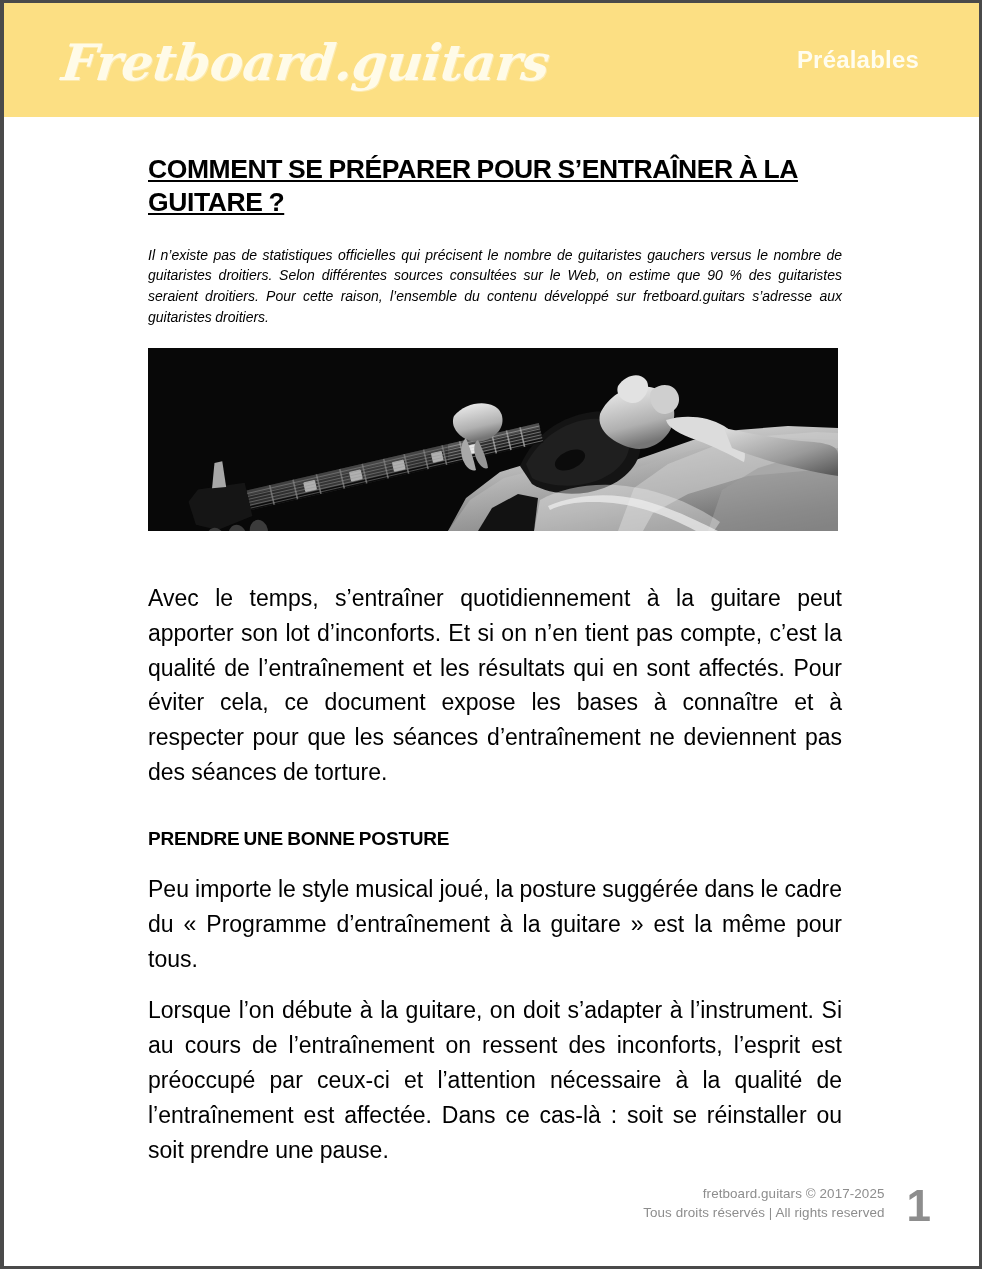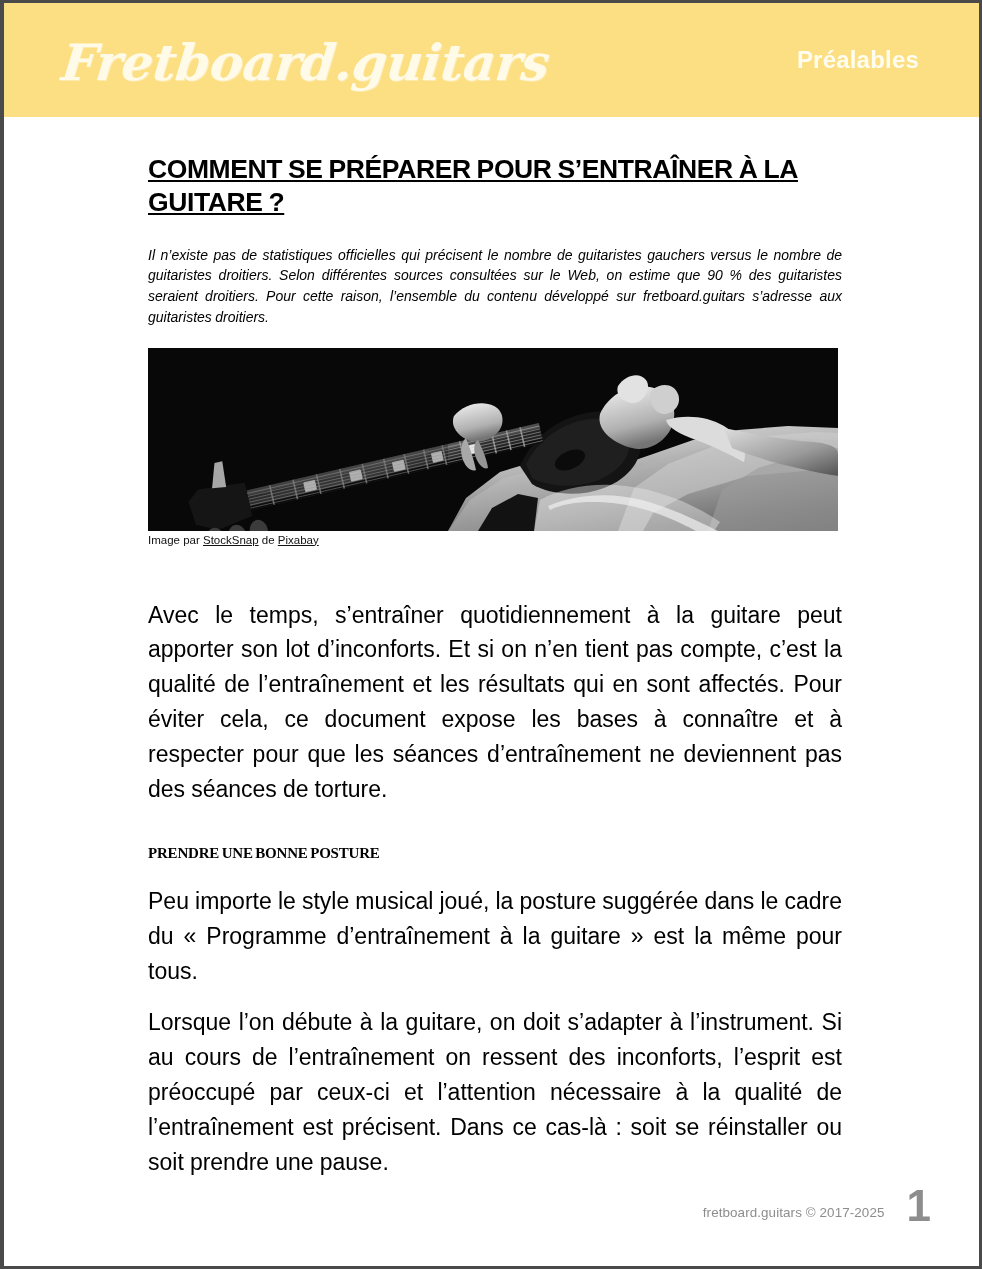--- a/index.html
+++ b/index.html
@@ -126,23 +126,23 @@
     font-size: 23px;
     line-height: 1.52;
     text-align: justify;
     color: #000000;
     word-spacing: -0.3px;
   }
   p.body.tight { margin-bottom: 16px; }
 
   h2.sub-title {
     margin: 38px 0 22px 0;
-    font-family: Liberation Serif, serif;
-    font-weight: 700;
-    font-size: 15px;
+    font-family: Liberation Sans, sans-serif;
+    font-weight: 700;
+    font-size: 19px;
     letter-spacing: -0.2px;
     color: #000000;
     word-spacing: -1px;
   }
 
   
   .footer {
     position: absolute;
     left: 0;
     right: 0;
@@ -290,37 +290,35 @@
           <path d="M576 80 C604 86 636 92 666 94 C684 96 690 100 690 106 L690 128 C654 122 612 112 584 100 Z" fill="url(#denim2)"></path>
 
           <path d="M392 152 C414 140 444 134 478 138 C512 142 546 156 572 174 L566 183 L386 183 Z" fill="#e6e6e6" opacity="0.45"></path>
           <path d="M400 158 C428 146 462 144 494 152 C524 160 552 174 570 183 L548 183 C528 172 500 160 472 156
                    C444 152 418 154 402 162 Z" fill="#f0f0f0" opacity="0.7"></path>
 
           <path d="M330 183 L344 160 L370 146 L390 150 L386 183 Z" fill="#121212"></path>
           <rect x="0" y="0" width="300" height="183" fill="#060606" opacity="0.25"></rect>
         </svg>
       </div>
-      <div class="caption">
-        <span>Image par </span><a href="#">StockSnap</a><span> de </span><a href="#">Pixabay</a>
-      </div>
     </div>
 
     <div style="height:46px"></div>
 
     <p class="body">Avec le temps, s’entraîner quotidiennement à la guitare peut apporter son lot d’inconforts. Et si on n’en tient pas compte, c’est la qualité de l’entraînement et les résultats qui en sont affectés. Pour éviter cela, ce document expose les bases à connaître et à respecter pour que les séances d’entraînement ne deviennent pas des séances de torture.</p>
 
     <h2 class="sub-title">PRENDRE UNE BONNE POSTURE</h2>
 
     <p class="body tight">Peu importe le style musical joué, la posture suggérée dans le cadre du « Programme d’entraînement à la guitare » est la même pour tous.</p>
 
-    <p class="body">Lorsque l’on débute à la guitare, on doit s’adapter à l’instrument. Si au cours de l’entraînement on ressent des inconforts, l’esprit est préoccupé par ceux-ci et l’attention nécessaire à la qualité de l’entraînement est précisent. Dans ce cas-là : soit se réinstaller ou soit prendre une pause.</p>
+    <p class="body">Lorsque l’on débute à la guitare, on doit s’adapter à l’instrument. Si au cours de l’entraînement on ressent des inconforts, l’esprit est préoccupé par ceux-ci et l’attention nécessaire à la qualité de l’entraînement est affectée. Dans ce cas-là : soit se réinstaller ou soit prendre une pause.</p>
 
   </div>
 
   <div class="footer">
     <div class="footer-lines">
       <div>fretboard.guitars © 2017-2025</div>
+      <div>Tous droits réservés | All rights reserved</div>
     </div>
     <div class="page-number">1</div>
   </div>
 
 </div>
 
 </body></html>

